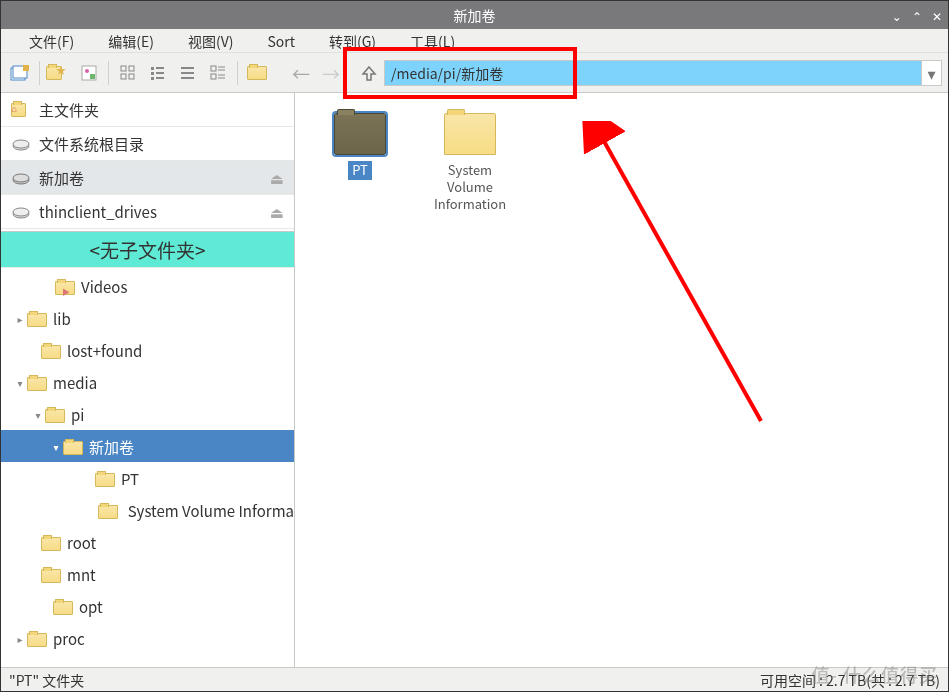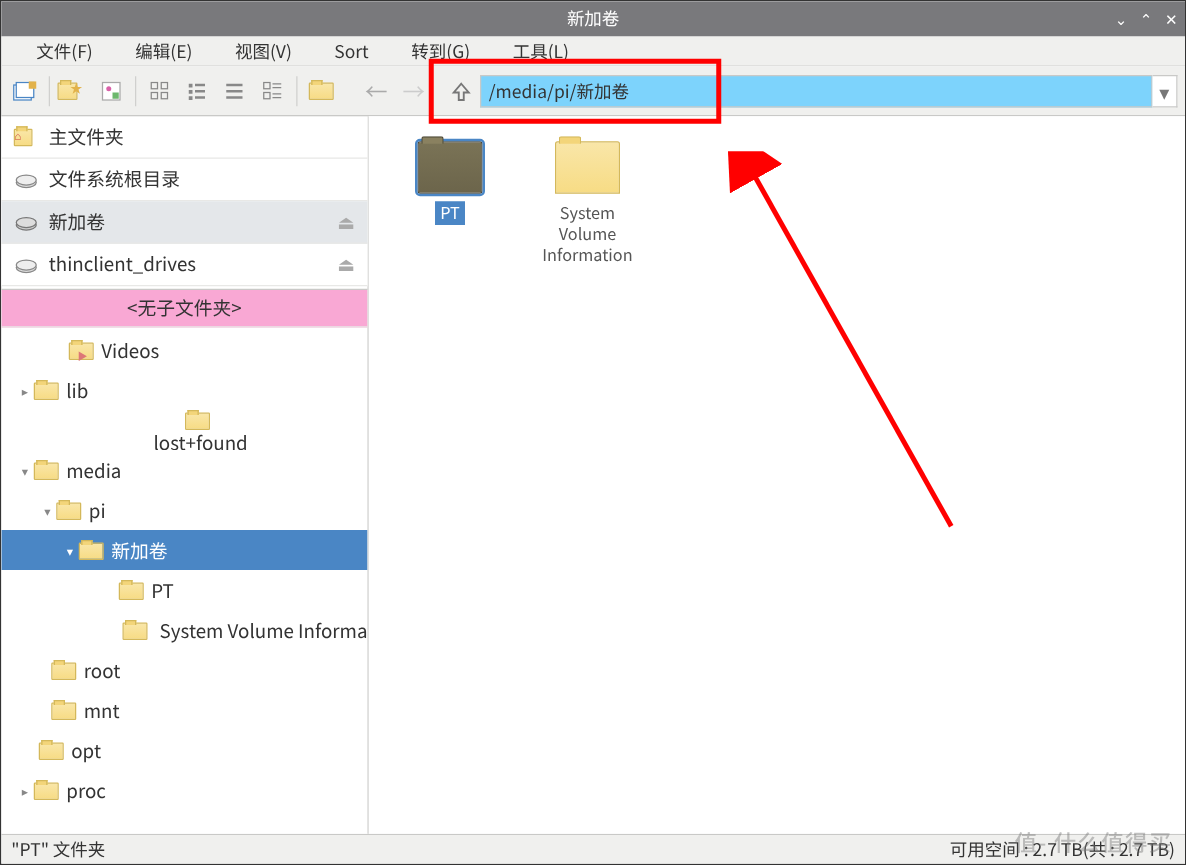--- a/index.html
+++ b/index.html
@@ -27,21 +27,21 @@
 .main { display: flex; height: calc(100% - 28px - 24px - 40px - 24px); }
 
 .sidebar { width: 294px; border-right: 1px solid #c9c9c7; display: flex; flex-direction: column; background: #ffffff; }
 .places { background: #ffffff; }
 .places .place { display: flex; align-items: center; padding: 6px 10px; font-size: 15px; color: #333; cursor: pointer; border-bottom: 1px solid #e8e8e6; position: relative; }
 .places .place .eject { position: absolute; right: 10px; color: #aaa; }
 .places .place.selected { background: #e4e7ea; }
 .places .place .pico { width: 20px; height: 16px; margin-right: 8px; display: inline-flex; align-items: center; justify-content: center; }
 
 .tree-wrap { flex: 1; overflow: hidden; border-top: 1px solid #c9c9c7; margin-top: 2px; }
-.tree-header { text-align: center; font-size: 15px; color: #333; padding: 4px 0; border-bottom: 1px solid #e8e8e6; background: #f9a8d4; }
+.tree-header { text-align: center; font-size: 19px; color: #333; padding: 4px 0; border-bottom: 1px solid #e8e8e6; background: #5eead4; }
 .tree { padding: 2px 0; }
 .tree .node { display: flex; align-items: center; height: 32px; font-size: 15px; color: #333; cursor: pointer; white-space: nowrap; overflow: hidden; }
 .tree .node.selected { background: #4a86c5; color: #ffffff; }
 .tree .exp { width: 14px; text-align: center; color: #888; font-size: 10px; flex-shrink: 0; }
 .tree .node.selected .exp { color: #ffffff; }
 .tree .fico { width: 20px; height: 16px; margin-right: 6px; flex-shrink: 0; }
 
 .content { flex: 1; background: #ffffff; position: relative; padding: 20px; display: flex; gap: 20px; align-items: flex-start; }
 .item { width: 90px; display: flex; flex-direction: column; align-items: center; cursor: pointer; }
 .item .thumb { width: 52px; height: 42px; margin-bottom: 6px; }
@@ -210,21 +210,21 @@
         <div class="node" style="padding-left:40px;">
             <span class="exp"></span>
             <span class="fico"><span class="folder-sm"></span><span style="position:relative;left:-13px;font-size:8px;color:#d77;">▶</span></span>
             <span>Videos</span>
           </div>
         <div class="node" style="padding-left:12px;">
             <span class="exp">▸</span>
             <span class="fico"><span class="folder-sm"></span></span>
             <span>lib</span>
           </div>
-        <div class="node" style="padding-left:26px;flex-direction:column;">
+        <div class="node" style="padding-left:26px;">
             <span class="exp"></span>
             <span class="fico"><span class="folder-sm"></span></span>
             <span>lost+found</span>
           </div>
         <div class="node" style="padding-left:12px;">
             <span class="exp">▾</span>
             <span class="fico"><span class="folder-sm"></span></span>
             <span>media</span>
           </div>
         <div class="node" style="padding-left:30px;">
@@ -250,21 +250,21 @@
         <div class="node" style="padding-left:26px;">
             <span class="exp"></span>
             <span class="fico"><span class="folder-sm"></span></span>
             <span>root</span>
           </div>
         <div class="node" style="padding-left:26px;align-items:center;">
             <span class="exp"></span>
             <span class="fico"><span class="folder-sm"></span></span>
             <span>mnt</span>
           </div>
-        <div class="node" style="padding-left:16px;">
+        <div class="node" style="padding-left:38px;">
             <span class="exp"></span>
             <span class="fico"><span class="folder-sm"></span></span>
             <span>opt</span>
           </div>
         <div class="node" style="padding-left:12px;">
             <span class="exp">▸</span>
             <span class="fico"><span class="folder-sm"></span></span>
             <span>proc</span>
           </div>
       </div>

